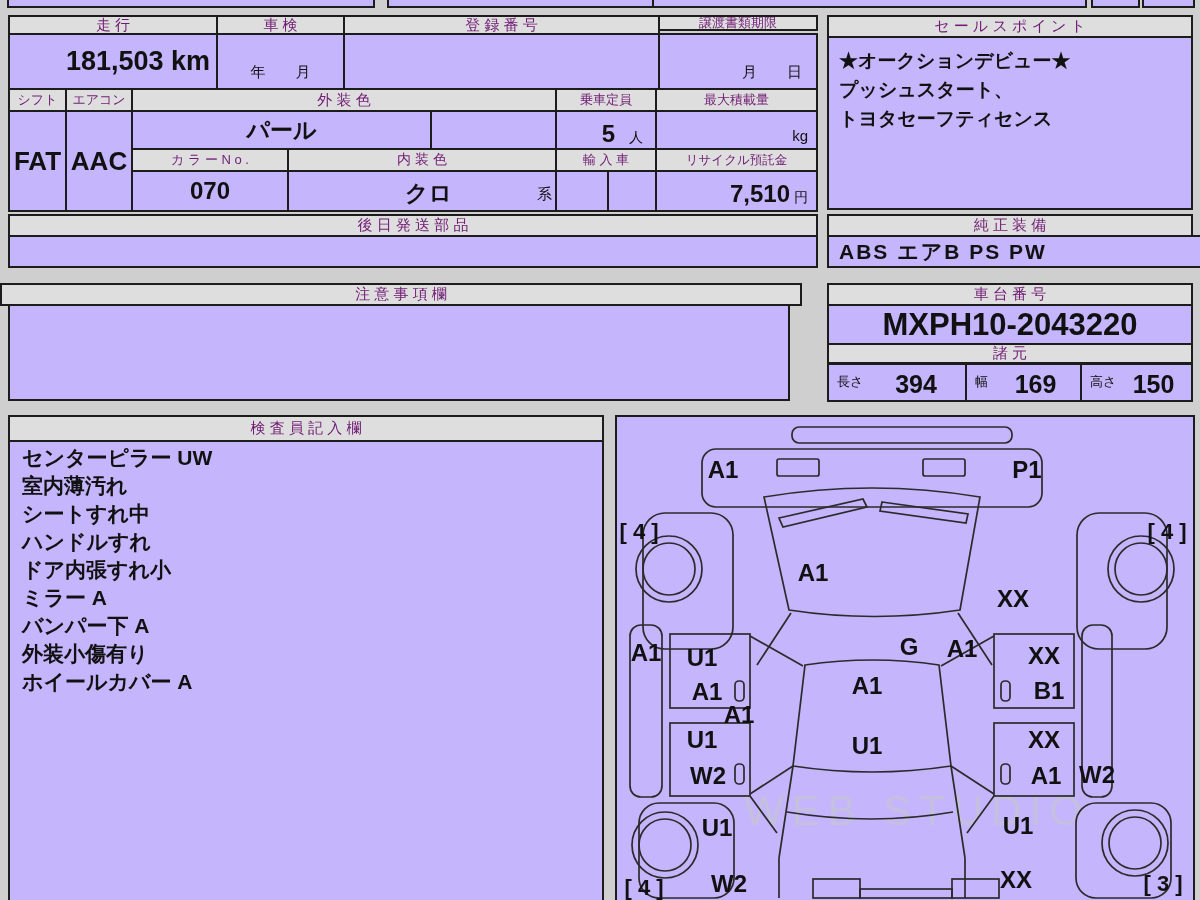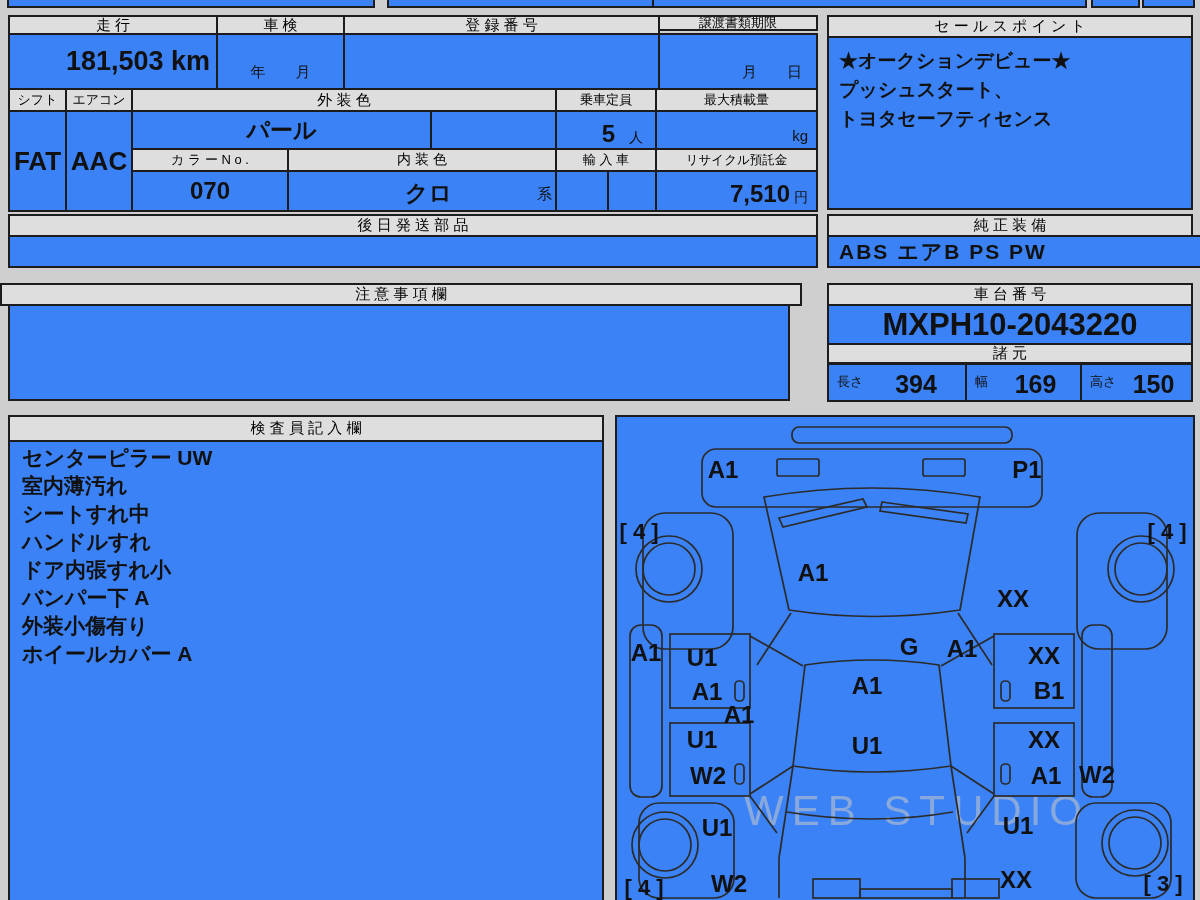--- a/index.html
+++ b/index.html
@@ -1,20 +1,20 @@
 <!DOCTYPE html>
 <html><head>
 <meta charset="utf-8">
 <style>
   html,body{margin:0;padding:0;}
   #page{position:relative;width:1200px;height:900px;background:#cfcfcf;overflow:hidden;
         font-family:"Liberation Sans",sans-serif;color:#111;}
-  .cell{position:absolute;background:#3b82f6;border:2px solid #1c1c1c;box-sizing:border-box;}
+  .cell{position:absolute;background:#c4b5fd;border:2px solid #1c1c1c;box-sizing:border-box;}
   .hdr{background:#dedede;display:flex;align-items:center;justify-content:center;
-       font-size:15px;color:#000000;white-space:nowrap;overflow:hidden;}
+       font-size:15px;color:#701a75;white-space:nowrap;overflow:hidden;}
   .val{display:flex;align-items:center;justify-content:center;font-weight:bold;}
   .small{font-size:13px;}
   .unit{font-size:14px;font-weight:bold;}
   .lines{position:absolute;left:0;right:0;}
   .lines div{font-weight:bold;}
 </style>
 </head>
 <body>
 
 <div id="page">
@@ -103,20 +103,21 @@
   </div>
 
   <div class="cell" style="left:8px;top:415px;width:596px;height:496px;"></div>
   <div class="cell hdr" style="left:8px;top:415px;width:596px;height:27px;">検 査 員 記 入 欄</div>
   <div class="lines" style="left:22px;top:444px;width:560px;font-size:21px;line-height:28px;">
     <div>センターピラー UW</div>
     <div>室内薄汚れ</div>
     <div>シートすれ中</div>
     <div>ハンドルすれ</div>
     <div>ドア内張すれ小</div>
+    <div>ミラー A</div>
     <div>バンパー下 A</div>
     <div>外装小傷有り</div>
     <div>ホイールカバー A</div>
   </div>
 
   <div class="cell" style="left:615px;top:415px;width:580px;height:496px;"></div>
   <svg width="576" height="492" viewBox="0 0 576 492" style="position:absolute;left:617px;top:417px;">
     <text x="300" y="408" text-anchor="middle" font-size="42" letter-spacing="8" fill="#c9c9c9" opacity="0.55" font-family="Liberation Sans, sans-serif">WEB STUDIO</text>
     <g fill="none" stroke="#2b2b2b" stroke-width="1.7">
       <rect x="175" y="10" width="220" height="16" rx="7"></rect>

